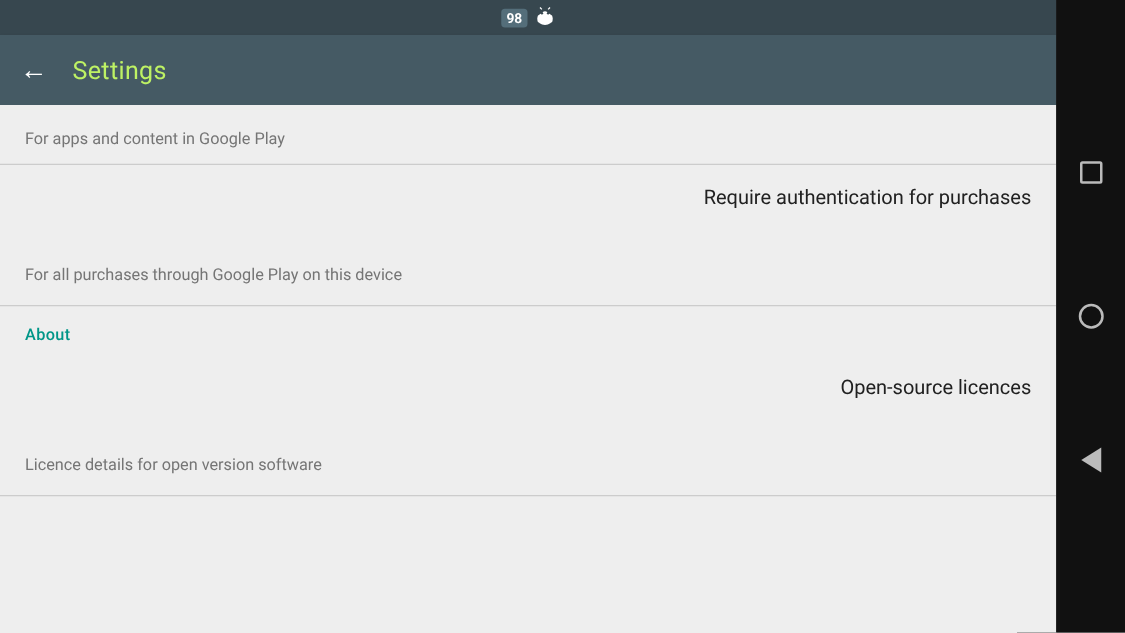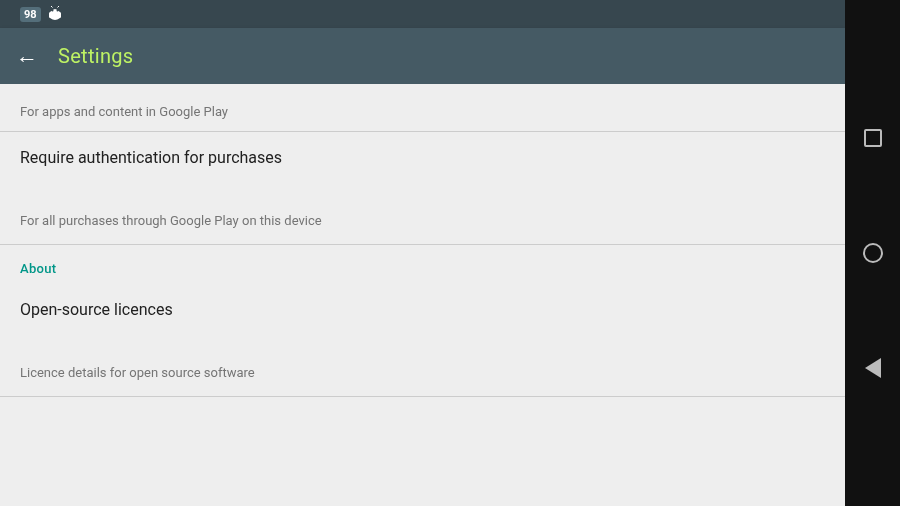--- a/index.html
+++ b/index.html
@@ -21,21 +21,21 @@
       background: #EEEEEE;
     }
 
     
     .status-bar {
       width: 100%;
       height: 28px;
       background: #37474F;
       display: flex;
       align-items: center;
-      justify-content: flex-start;
+      justify-content: center;
       padding: 0 20px;
       flex-shrink: 0;
     }
 
     .status-bar-left {
       display: flex;
       align-items: center;
       gap: 6px;
     }
 
@@ -120,20 +120,21 @@
       padding: 16px 20px;
       background: #EEEEEE;
       cursor: pointer;
     }
 
     .item-title {
       color: #212121;
       font-size: 16px;
       font-weight: 400;
       margin-bottom: 3px;
+      text-align: right;
     }
 
     .item-subtitle {
       color: #757575;
       font-size: 13px;
       margin-top: 46px;
     }
 
     
     .about-header {
@@ -230,21 +231,21 @@
       <div class="item-title">Require authentication for purchases</div>
       <div class="item-subtitle">For all purchases through Google Play on this device</div>
     </div>
 
     <div class="divider"></div>
 
     <div class="about-header">About</div>
 
     <div class="settings-item">
       <div class="item-title">Open-source licences</div>
-      <div class="item-subtitle">Licence details for open source software</div>
+      <div class="item-subtitle">Licence details for open version software</div>
     </div>
 
     <div class="divider"></div>
 
   </div>
 </div>
 
 <div class="nav-bar">
   <div class="nav-btn">
     <div class="square-icon"></div>

